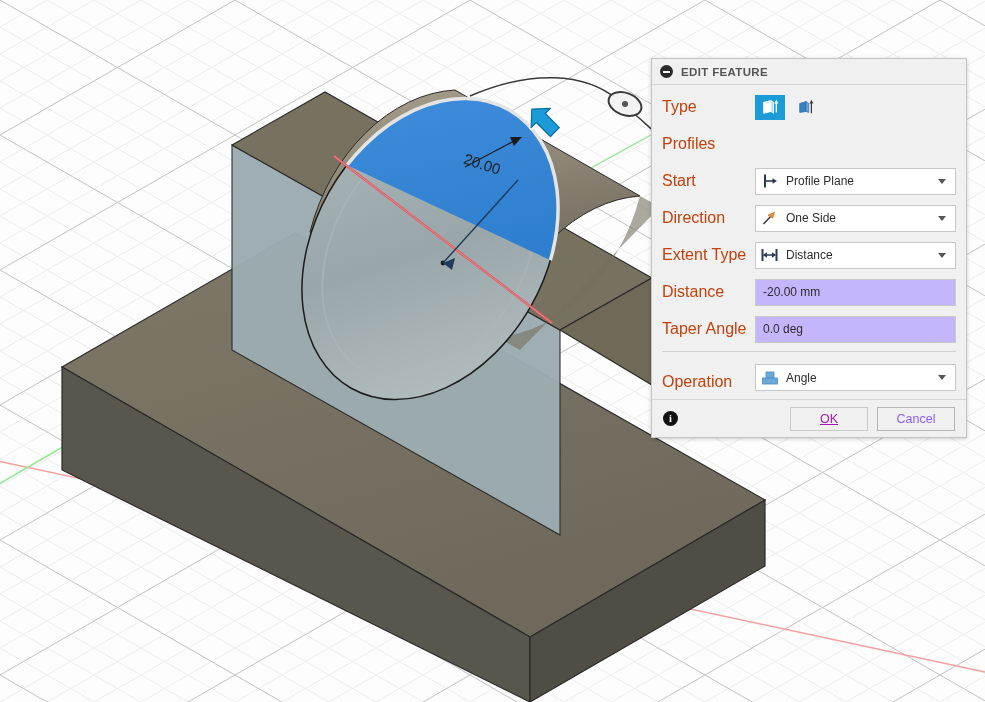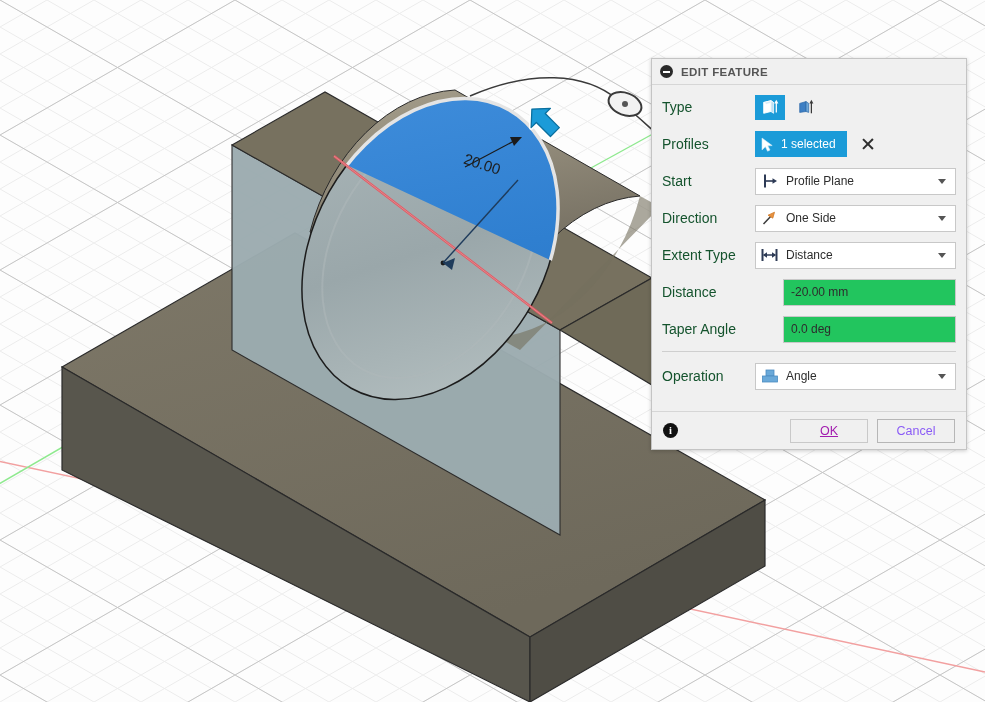--- a/index.html
+++ b/index.html
@@ -86,22 +86,22 @@
 
   .row {
     display: flex;
     align-items: center;
     min-height: 30px;
     margin-bottom: 7px;
   }
   .row-label {
     width: 93px;
     flex: 0 0 93px;
-    font-size: 14px;
-    color: #14532d;
+    font-size: 16px;
+    color: #c2410c;
   }
   .row-control {
     flex: 1 1 auto;
     display: flex;
     align-items: center;
   }
 
   
   .type-btn {
     width: 30px; height: 25px;
@@ -180,29 +180,28 @@
     border-right: 4.5px solid transparent;
     border-top: 5px solid #555;
     margin-right: 5px;
     flex: 0 0 auto;
   }
 
   
   .text-input {
     flex: 1 1 auto;
     height: 27px;
-    background: #22c55e;
+    background: #c4b5fd;
     border: 1px solid #c8c8c8;
     font-family: "Liberation Sans", sans-serif;
     font-size: 12px;
     color: #2d2d2d;
     padding: 0 7px;
     box-sizing: border-box;
     outline: none;
-    margin-left: 28px;
   }
 
   .separator {
     height: 1px;
     background: #cfcfcf;
     margin: 3px 0 9px 0;
   }
 
   .dlg-footer {
     border-top: 1px solid #d6d6d6;
@@ -428,29 +427,20 @@
               <path d="M10 4 L13 6 L13 16 L10 15 Z" fill="#6ea8d8" stroke="#2f6aa8" stroke-width="0.8"></path>
               <line x1="16" y1="17" x2="16" y2="5" stroke="#3a3a3a" stroke-width="1.4"></line>
               <polygon points="16,2 18.2,6.2 13.8,6.2" fill="#3a3a3a"></polygon>
             </svg>
           </span>
         </div>
       </div>
 
       <div class="row">
         <div class="row-label">Profiles</div>
-        <div class="row-control">
-          <span class="sel-chip">
-            <svg width="13" height="15" viewBox="0 0 13 15">
-              <polygon points="1,1 1,13 4.4,9.8 6.6,14.2 9,13 6.8,8.8 11.2,8.6" fill="#ffffff" stroke="#cfe9f7" stroke-width="0.6"></polygon>
-            </svg>
-            <span class="chip-label">1 selected</span>
-          </span>
-          <span class="clear-x"></span>
-        </div>
       </div>
 
       <div class="row">
         <div class="row-label">Start</div>
         <div class="row-control">
           <div class="combo">
             <span class="combo-icon">
               <svg width="18" height="16" viewBox="0 0 18 16">
                 <line x1="4" y1="1.5" x2="4" y2="14.5" stroke="#2d3a55" stroke-width="2"></line>
                 <line x1="4" y1="8" x2="13" y2="8" stroke="#2d3a55" stroke-width="1.6"></line>
@@ -507,21 +497,21 @@
 
       <div class="row">
         <div class="row-label">Taper Angle</div>
         <div class="row-control">
           <input class="text-input" type="text" value="0.0 deg" style="">
         </div>
       </div>
 
       <div class="separator"></div>
 
-      <div class="row" style="margin-bottom:16px;">
+      <div class="row" style="margin-bottom:4px;align-items:flex-end;">
         <div class="row-label">Operation</div>
         <div class="row-control">
           <div class="combo">
             <span class="combo-icon">
               <svg width="18" height="16" viewBox="0 0 18 16">
                 <rect x="5" y="2" width="8" height="6" fill="#6aa9d9" stroke="#4b8cc0" stroke-width="0.8"></rect>
                 <rect x="1.5" y="8" width="15" height="6" fill="#6aa9d9" stroke="#4b8cc0" stroke-width="0.8"></rect>
               </svg>
             </span>
             <span class="combo-text">Angle</span>

